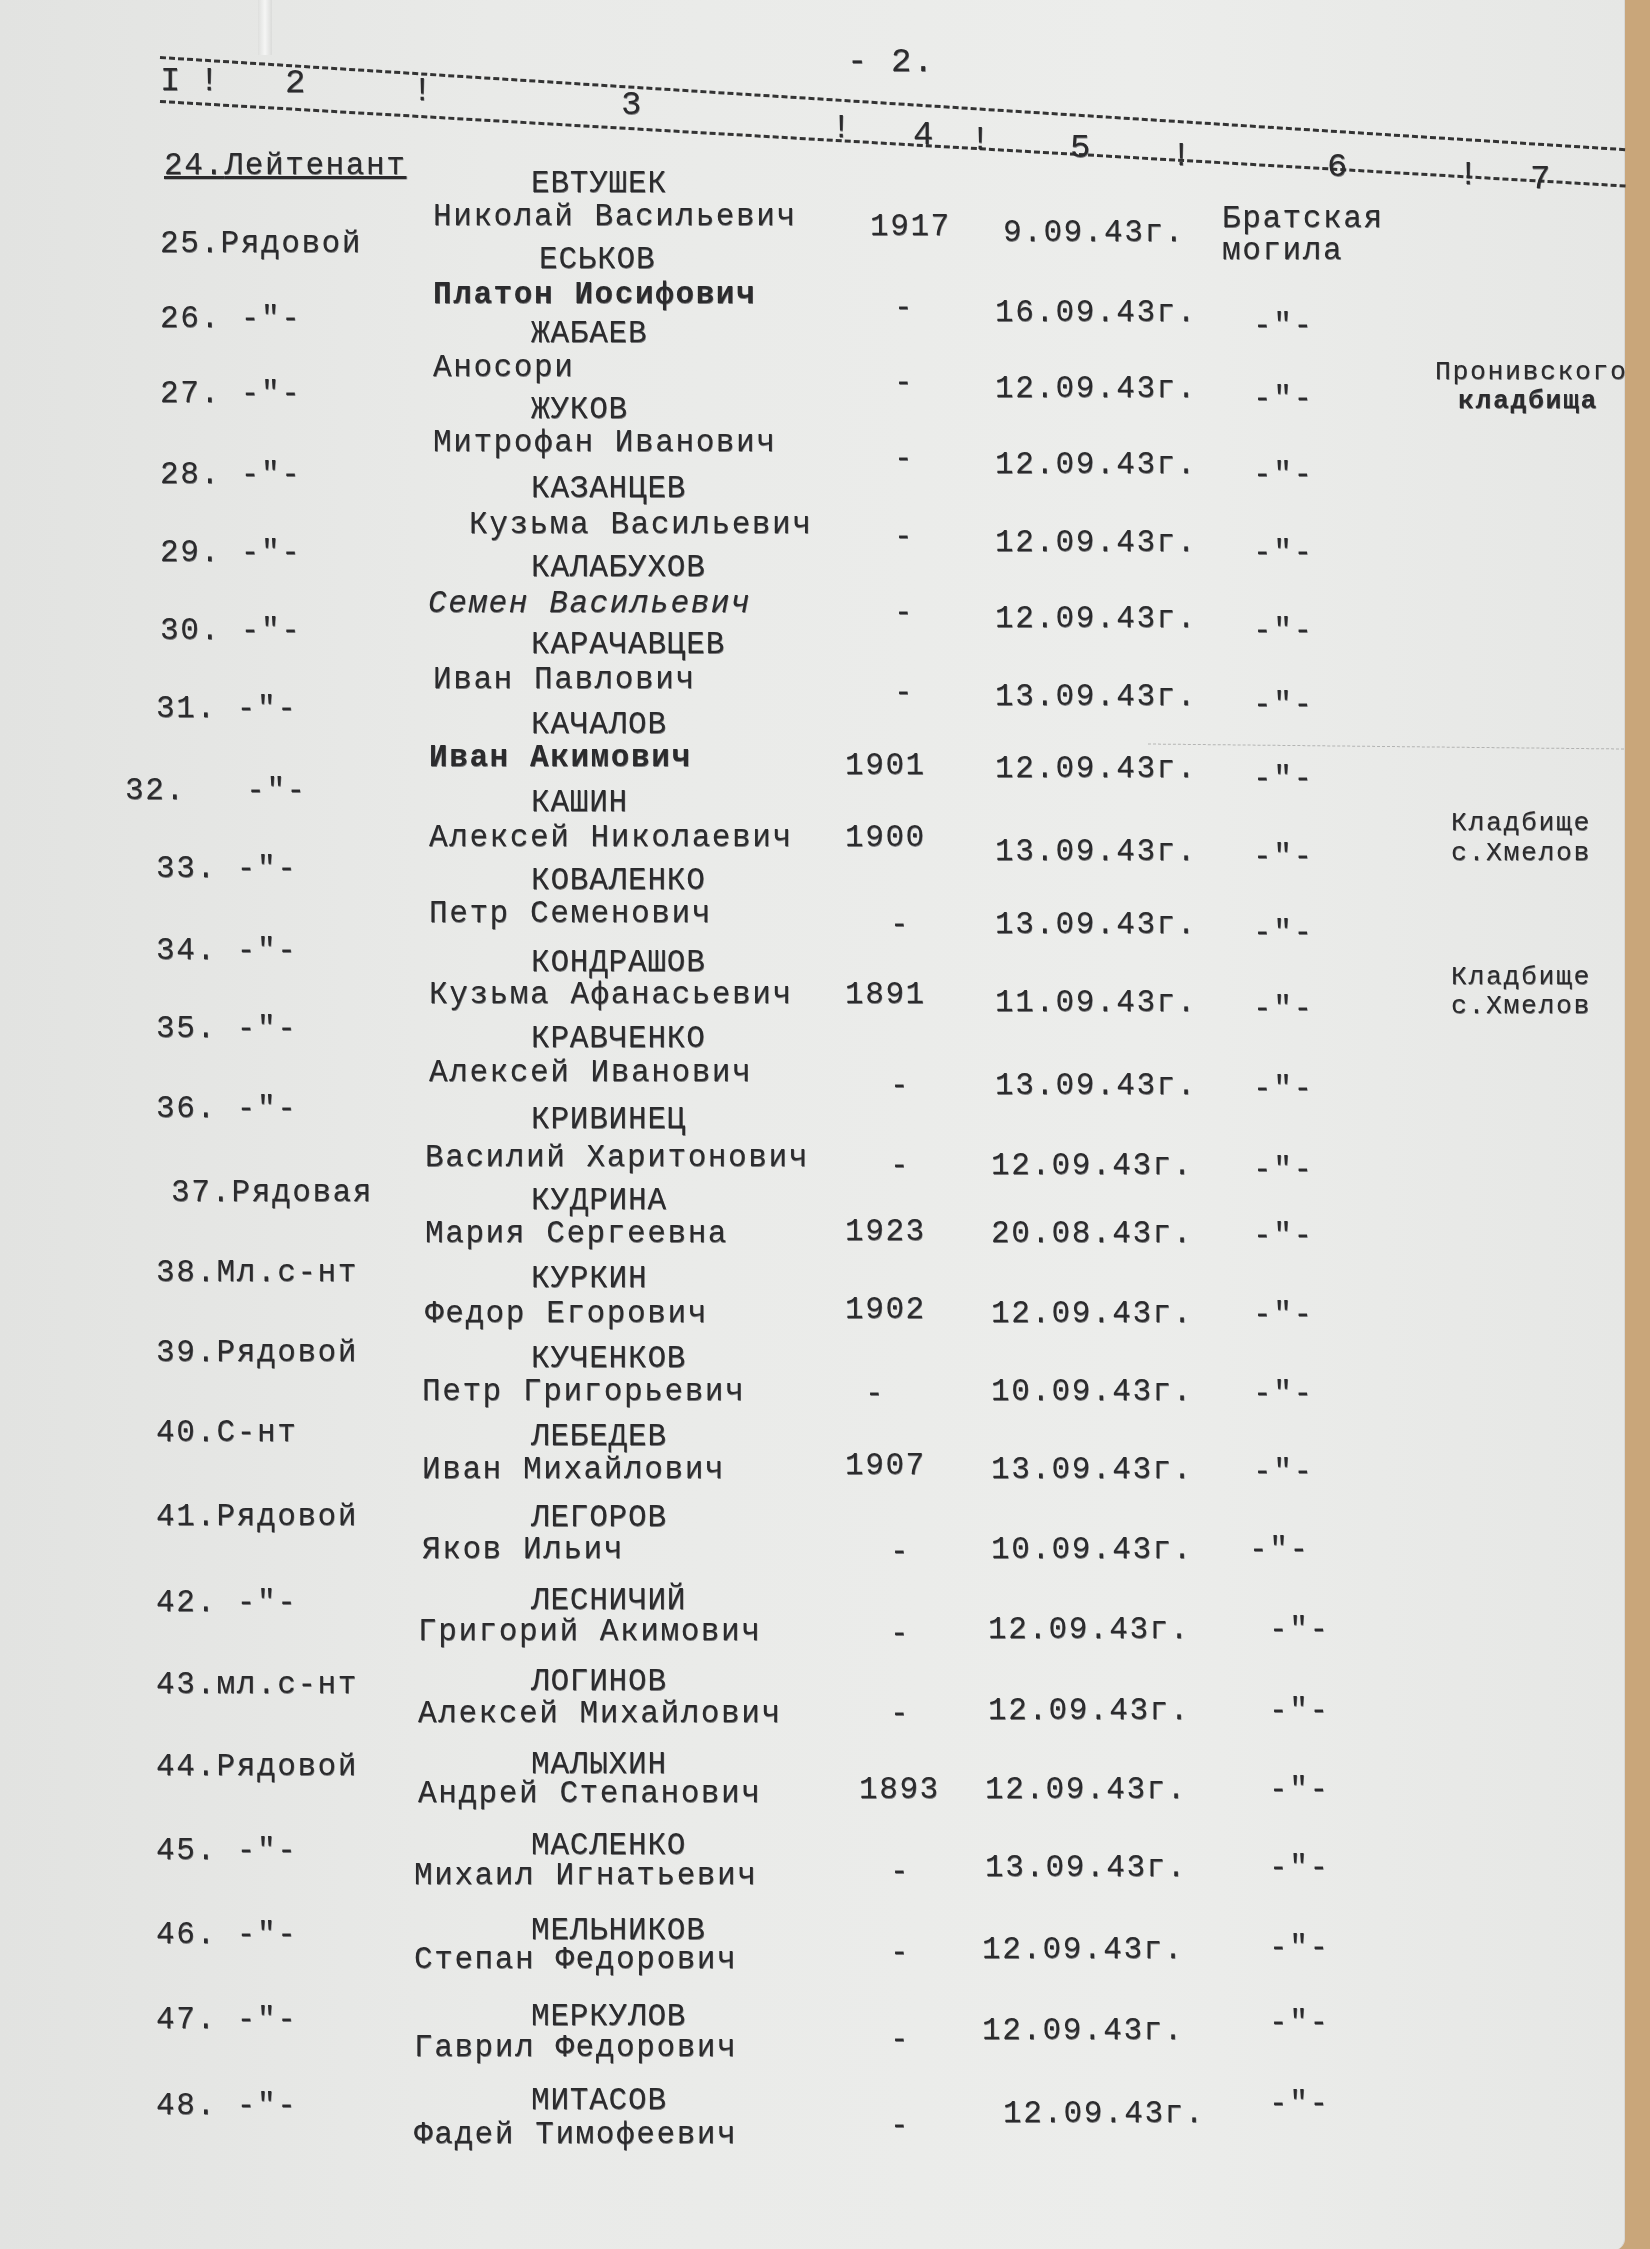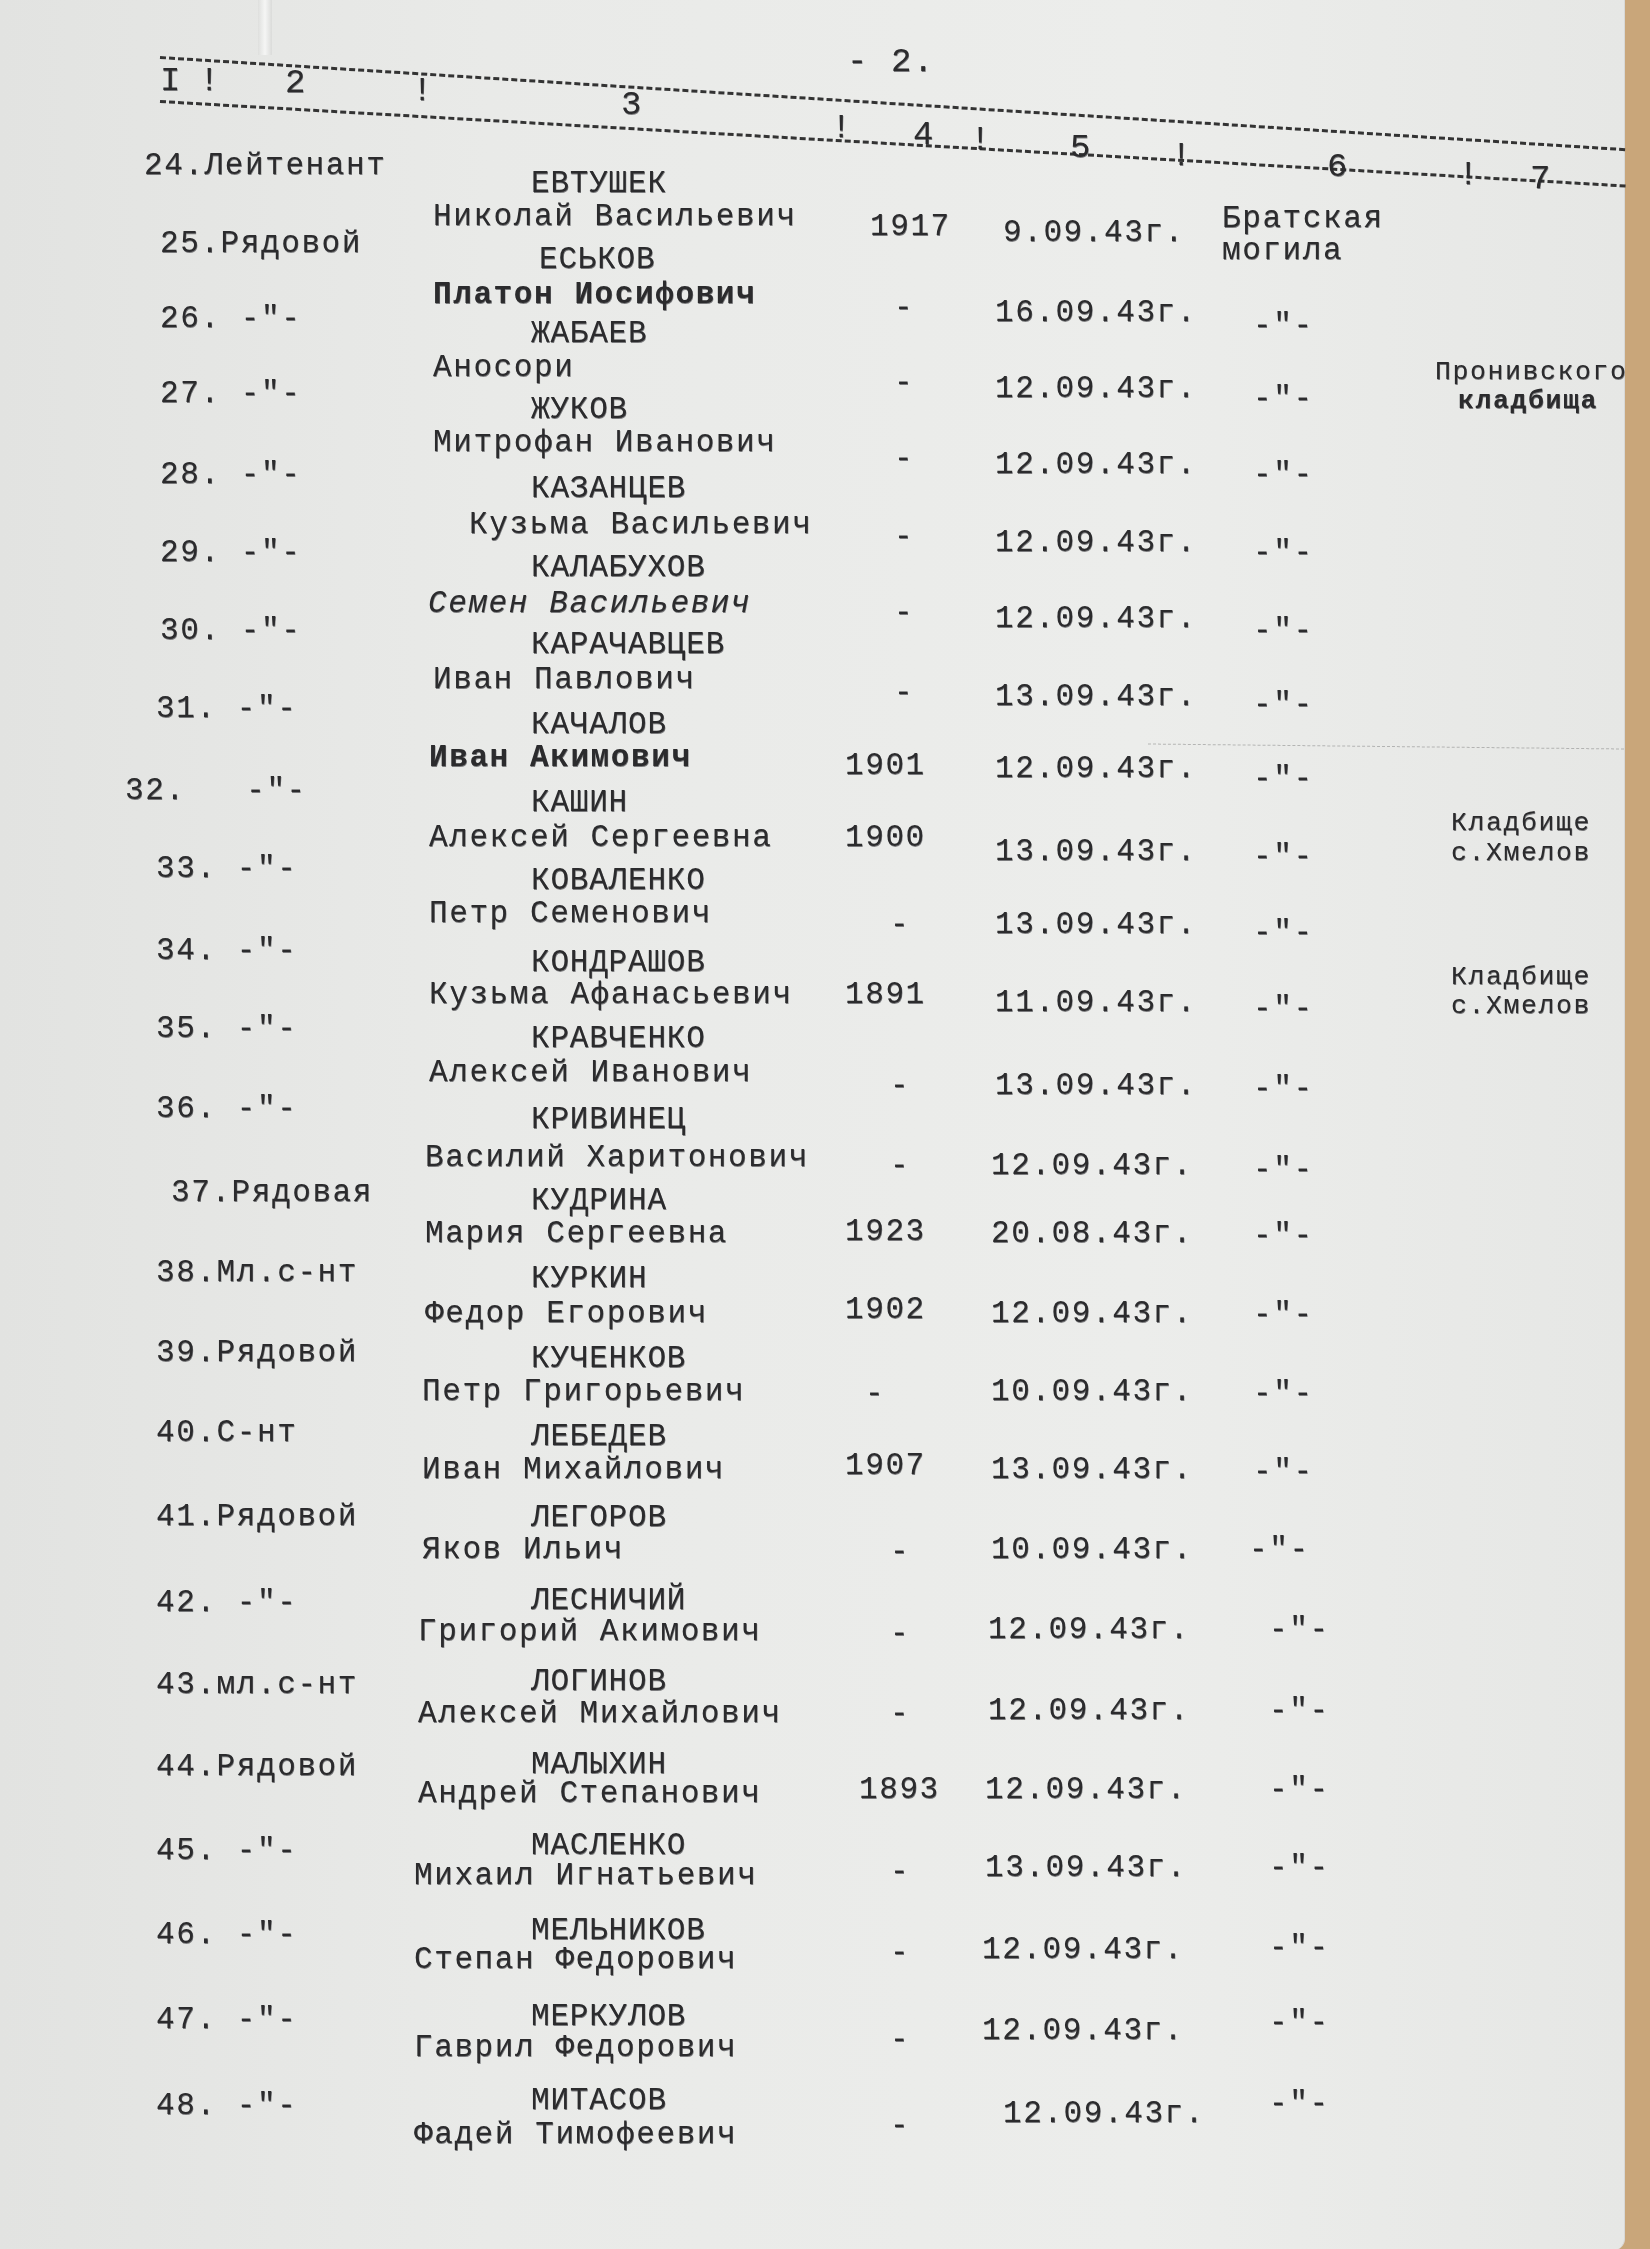--- a/index.html
+++ b/index.html
@@ -56,21 +56,21 @@
   <div class="t hdr" style="left:831px; top:109px;">!</div>
   <div class="t hdr" style="left:913px; top:116px;">4</div>
   <div class="t hdr" style="left:970px; top:121px;">!</div>
   <div class="t hdr" style="left:1070px; top:129px;">5</div>
   <div class="t hdr" style="left:1171px; top:137px;">!</div>
   <div class="t hdr" style="left:1327px; top:148px;">6</div>
   <div class="t hdr" style="left:1458px; top:156px;">!</div>
   <div class="t hdr" style="left:1530px; top:160px;">7</div>
 
   <div>
-    <div class="t" style="left:144px; top:148px;"><span>24.</span><span>Лейтенант</span></div>
+    <div class="t" style="left:164px; top:148px;text-decoration:underline;"><span>24.</span><span>Лейтенант</span></div>
     <div class="t surname" style="left:531px; top:166px;">ЕВТУШЕК</div>
     <div class="t" style="left:433px; top:199px;">Николай Васильевич</div>
     <div class="t" style="left:870px; top:209px;">1917</div>
     <div class="t" style="left:1003px; top:215px;">9.09.43г.</div>
     <div class="t" style="left:1222px; top:201px;">Братская</div>
     <div class="t" style="left:1222px; top:233px;">могила</div>
   </div>
 
   <div>
     <div class="t" style="left:160px; top:226px;"><span>25.</span><span>Рядовой</span></div>
@@ -133,21 +133,21 @@
     <div class="t surname" style="left:531px; top:707px;">КАЧАЛОВ</div>
     <div class="t" style="left:429px; top:740px;font-weight:bold;">Иван Акимович</div>
     <div class="t" style="left:845px; top:748px;">1901</div>
     <div class="t" style="left:995px; top:751px;">12.09.43г.</div>
     <div class="t" style="left:1253px; top:761px;">-"-</div>
   </div>
 
   <div>
     <div class="t" style="left:125px; top:773px;"><span>32.</span>&nbsp;&nbsp;&nbsp;<span>-"-</span></div>
     <div class="t surname" style="left:531px; top:785px;">КАШИН</div>
-    <div class="t" style="left:429px; top:820px;">Алексей Сергеевна</div>
+    <div class="t" style="left:429px; top:820px;">Алексей Николаевич</div>
     <div class="t" style="left:845px; top:820px;">1900</div>
     <div class="t" style="left:995px; top:834px;">13.09.43г.</div>
     <div class="t" style="left:1253px; top:839px;">-"-</div>
     <div class="t note" style="left:1451px; top:810px;">Кладбище</div>
     <div class="t note" style="left:1451px; top:840px;">с.Хмелов</div>
   </div>
 
   <div>
     <div class="t" style="left:156px; top:851px;"><span>33.</span> <span>-"-</span></div>
     <div class="t surname" style="left:531px; top:863px;">КОВАЛЕНКО</div>

